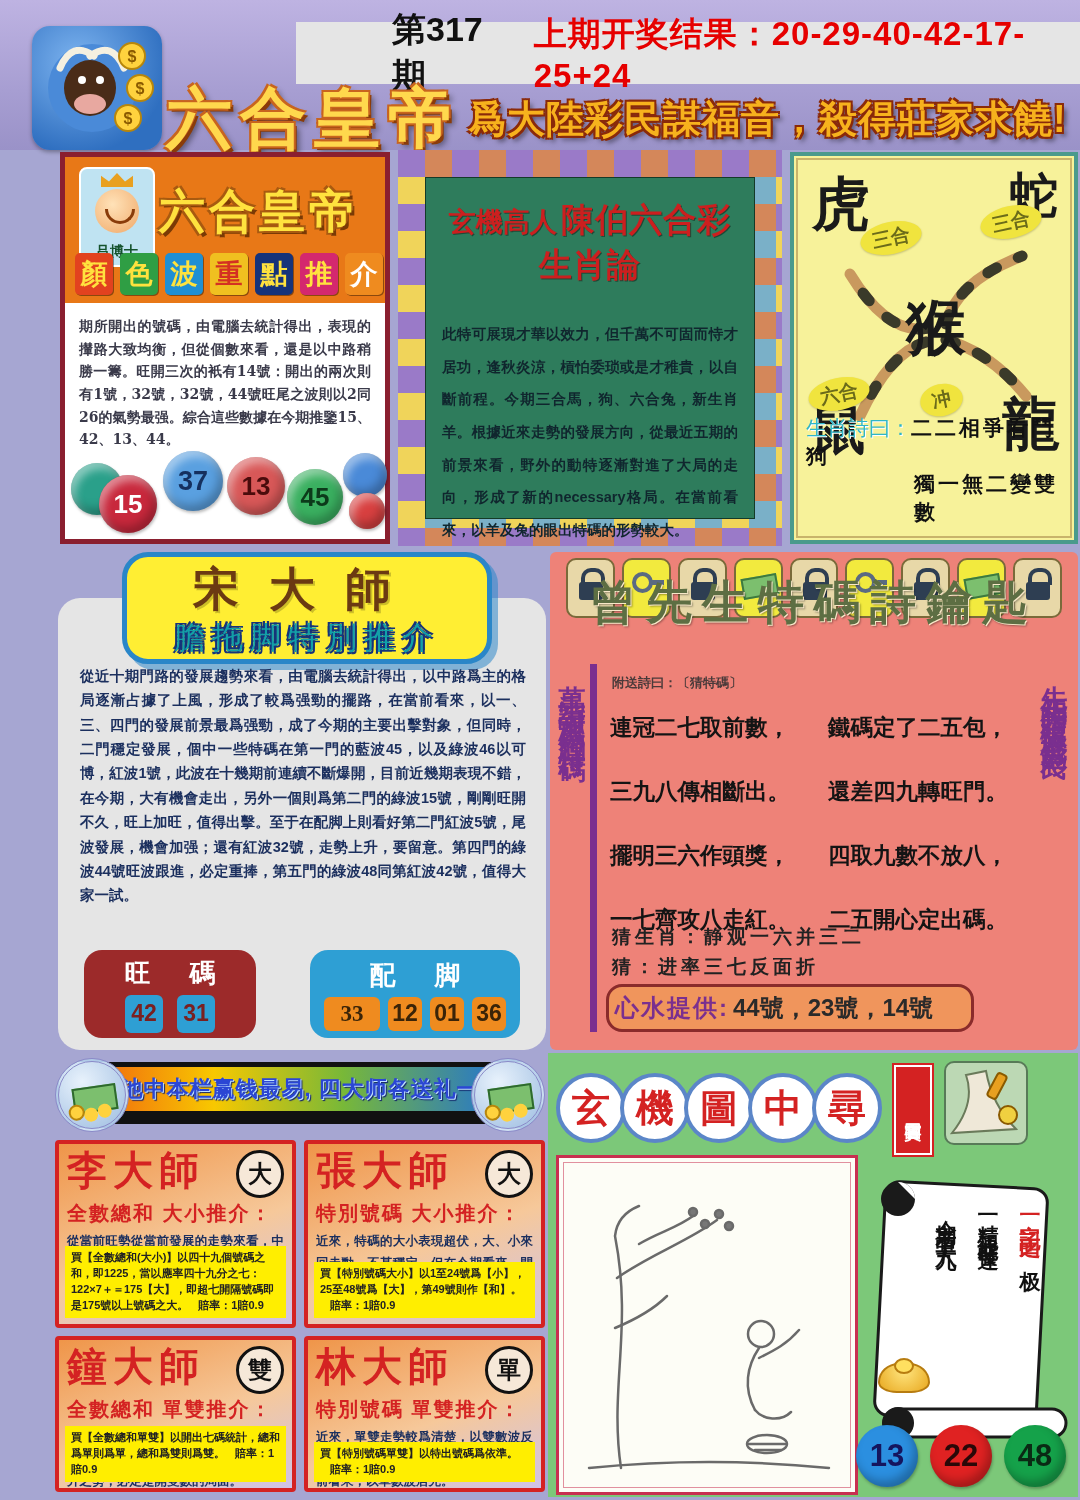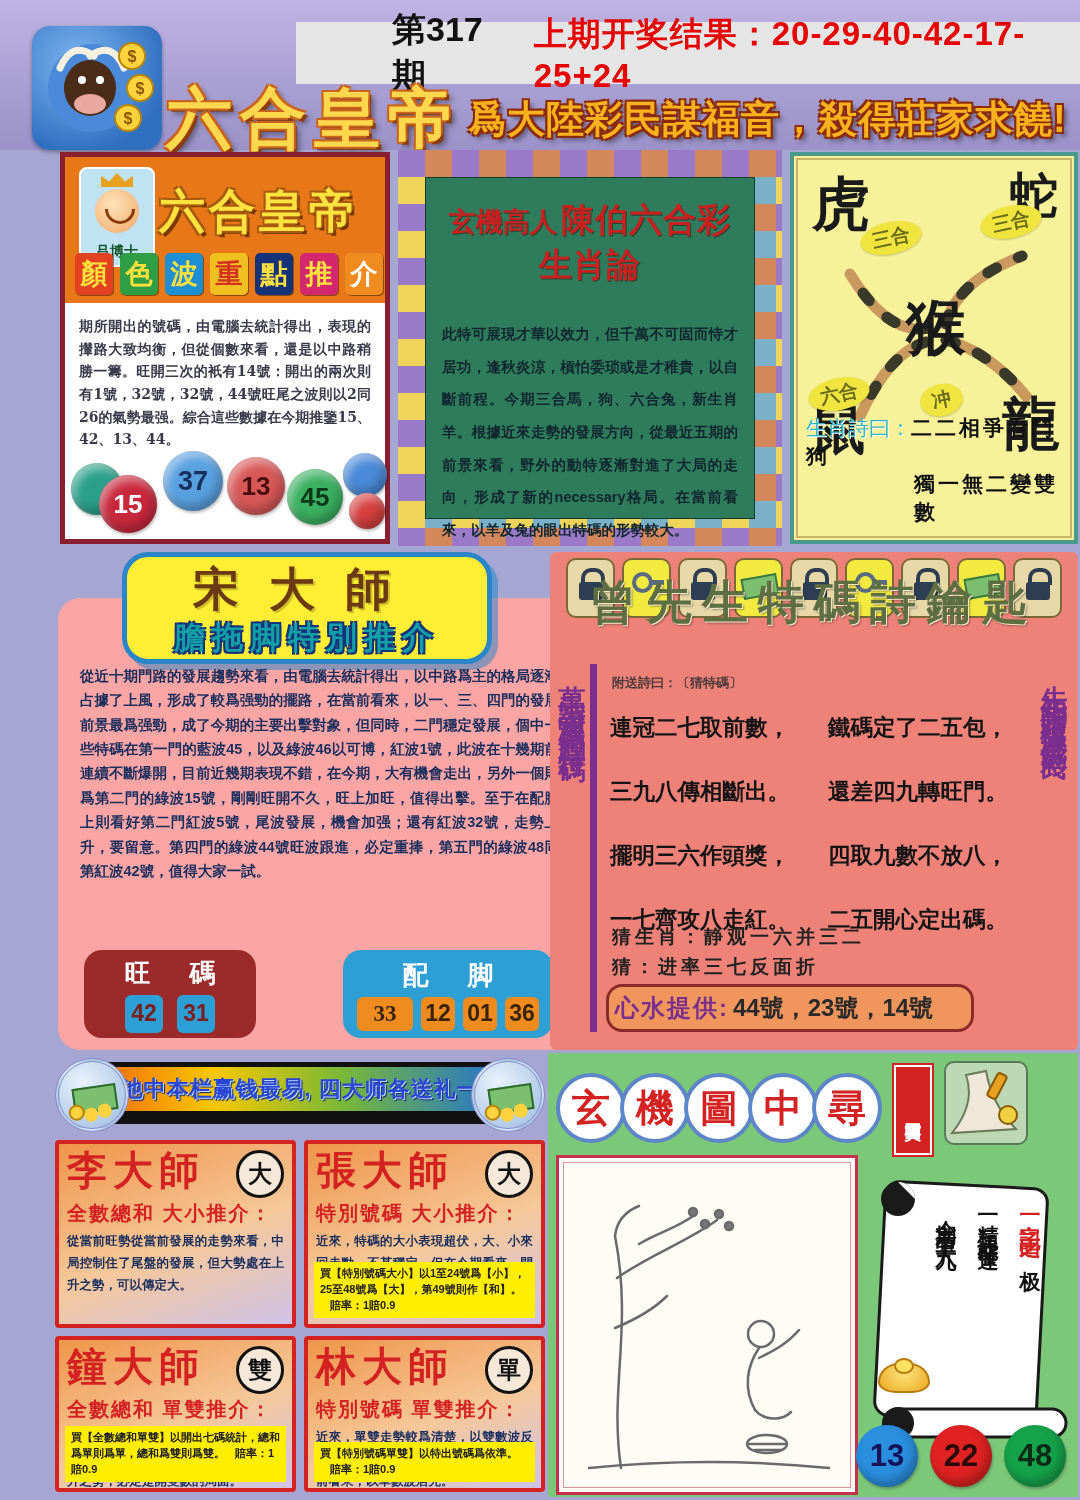--- a/index.html
+++ b/index.html
@@ -57,26 +57,26 @@
   
   .zodpanel{left:790px;top:152px;width:288px;height:392px;box-sizing:border-box;
     background:#f7f29a;border:4px solid #4a9a8c;outline:2px solid #c8b46a;outline-offset:-8px;}
   .zch{position:absolute;font-weight:bold;color:#1a1a1a;font-family:"DejaVu Serif","Liberation Serif",serif;}
   .zlbl{position:absolute;background:#f0e43e;border-radius:50%;padding:3px 12px;
     font-size:19px;font-weight:bold;color:#6b6b1a;transform:rotate(-12deg);box-shadow:0 1px 2px #0003;}
   .zpoem{position:absolute;left:12px;bottom:14px;}
   .zpl{font-size:21px;font-weight:normal;color:#2fb6c8;text-shadow:1px 1px 0 #fff;}
   .zline{font-size:21px;font-weight:bold;color:#111;font-family:"DejaVu Serif","Liberation Serif",serif;letter-spacing:3px;}
   
-  .songpanel{left:58px;top:598px;width:488px;height:452px;background:#fca5a5;border-radius:22px;padding-left:33px;}
+  .songpanel{left:58px;top:598px;width:488px;height:452px;background:#e5e5e5;border-radius:22px;}
   .songtitle{position:absolute;left:64px;top:-46px;width:360px;height:102px;background:#ffee33;
     border:5px solid #2a86c8;border-radius:26px;box-shadow:6px 6px 0 #2a86c888;text-align:center;}
   .songname{font-size:46px;font-weight:bold;color:#6b3a12;letter-spacing:30px;margin-top:2px;
     text-shadow:2px 2px 0 #00000033;}
-  .songsub{font-size:31px;font-weight:bold;color:#12a0a8;letter-spacing:7px;margin-top:-4px;
+  .songsub{font-size:31px;font-weight:normal;color:#12a0a8;letter-spacing:7px;margin-top:-4px;
     text-shadow:-2px -2px 0 #16337a,2px -2px 0 #16337a,-2px 2px 0 #16337a,2px 2px 0 #16337a;}
   .songbody{position:absolute;left:22px;right:20px;top:66px;font-size:14.5px;font-weight:bold;
     color:#1b2f5e;line-height:1.68;text-align:justify;}
   .songboxes{position:absolute;left:26px;right:26px;bottom:12px;display:flex;justify-content:space-between;}
   .numbox{height:88px;border-radius:18px;display:flex;flex-direction:column;align-items:center;
     justify-content:center;gap:4px;}
   .numbox .lbl{font-size:26px;font-weight:bold;color:#fff;letter-spacing:16px;text-indent:16px;}
   .chiprow{display:flex;gap:14px;}
   .chip{width:38px;height:38px;border-radius:6px;display:flex;align-items:center;justify-content:center;
     font-size:23px;font-weight:bold;}
@@ -348,20 +348,21 @@
 </div>
 
 <div class="abs mgrid">
   <div class="mbox">
     <div class="mhead">
       <span class="mname">李大師</span>
       <span class="mbadge">大</span>
     </div>
     <div class="msub">全數總和 大小推介：</div>
     <div class="mbody">從當前旺勢從當前發展的走勢來看，中局控制住了尾盤的發展，但大勢處在上升之勢，可以傳定大。</div>
+    <div class="mnote"><span>買【全數總和(大小)】以四十九個號碼之和，即1225，當以應率四十九分之七：122×7＋＝175【大】，即超七開隔號碼即是175號以上號碼之大。</span><span class="modds">賠率：1賠0.9</span></div>
   </div>
   <div class="mbox">
     <div class="mhead">
       <span class="mname">張大師</span>
       <span class="mbadge">大</span>
     </div>
     <div class="msub">特別號碼 大小推介：</div>
     <div class="mbody">近來，特碼的大小表現超伏，大、小來回走動，不甚穩定。但在今期看來，開大占據上風，大家可以依定而行。</div>
     <div class="mnote"><span>買【特別號碼大小】以1至24號爲【小】，25至48號爲【大】，第49號則作【和】。</span><span class="modds">賠率：1賠0.9</span></div>
   </div>

